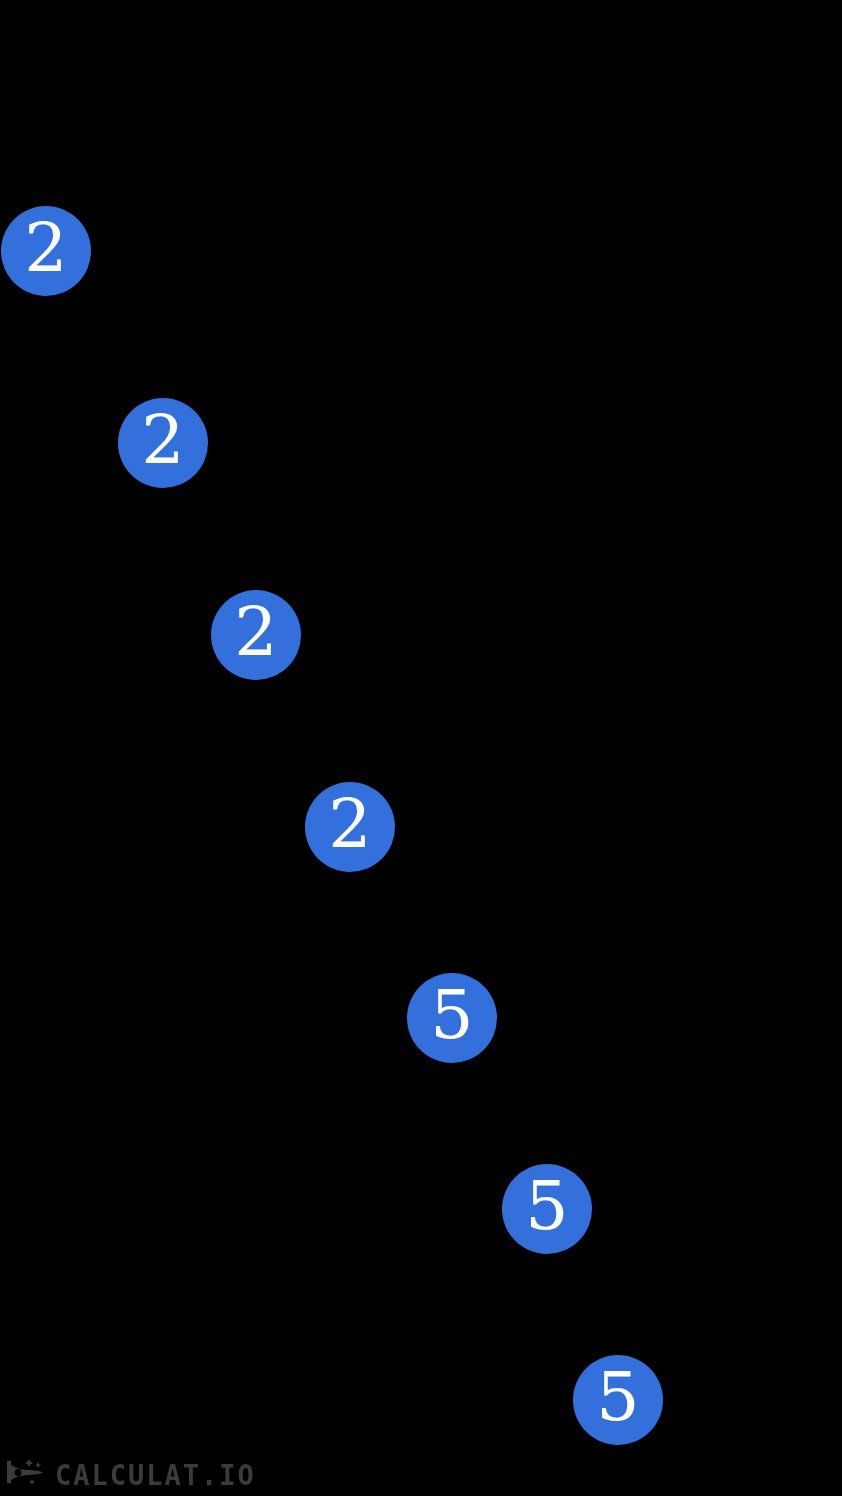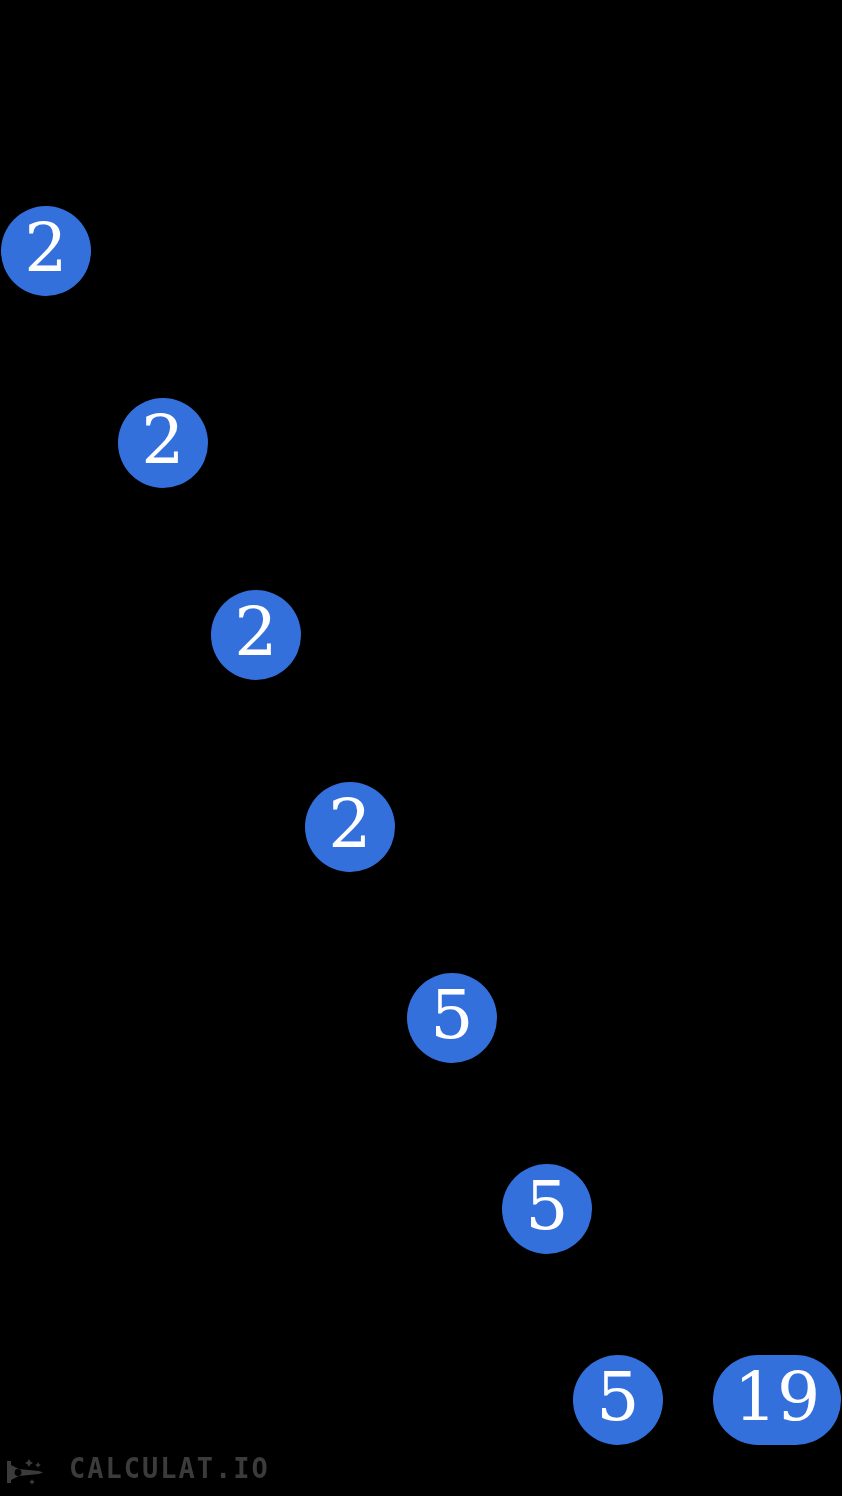--- a/index.html
+++ b/index.html
@@ -41,22 +41,22 @@
   .n5 { left: 407px; top: 973px;  }
   .n6 { left: 502px; top: 1164px; }
   .n7 { left: 573px; top: 1355px; }
   .n8 { left: 713px; top: 1355px; }
 
   .watermark {
     position: absolute;
     left: 5px;
     bottom: 7px;
     display: flex;
-    align-items: flex-start;
-    gap: 20px;
+    align-items: flex-end;
+    gap: 6px;
     color: #3B3B3B;
   }
   .watermark .wm-text {
     font-family: "DejaVu Sans Mono", monospace;
     font-weight: bold;
     font-size: 27px;
     letter-spacing: 2px;
     line-height: 1;
     transform: scaleY(1.05);
   }
@@ -74,21 +74,20 @@
   <div class="node n3">2</div>
 
   <div class="node n4">2</div>
 
   <div class="node n5">5</div>
 
   <div class="node n6">5</div>
 
   <div class="node n7">5</div>
 
-  <div class="node pill n8">19</div>
 
   <div class="watermark">
     <span>
       <svg width="44" height="34" viewBox="0 0 44 34" fill="none" xmlns="http://www.w3.org/2000/svg">
 
         <path d="M2 6 L6 6 L6 28 L2 28 Z" fill="#3B3B3B"></path>
         <path d="M6 10 L14 14 L34 16 L38 17.5 L34 19 L14 21 L6 25 Z" fill="#3B3B3B"></path>
         <circle cx="13" cy="17.5" r="3.4" fill="#000000"></circle>
 
         <path d="M24 4 l1.4 2.6 2.6 1.4 -2.6 1.4 -1.4 2.6 -1.4 -2.6 -2.6 -1.4 2.6 -1.4 Z" fill="#3B3B3B"></path>

